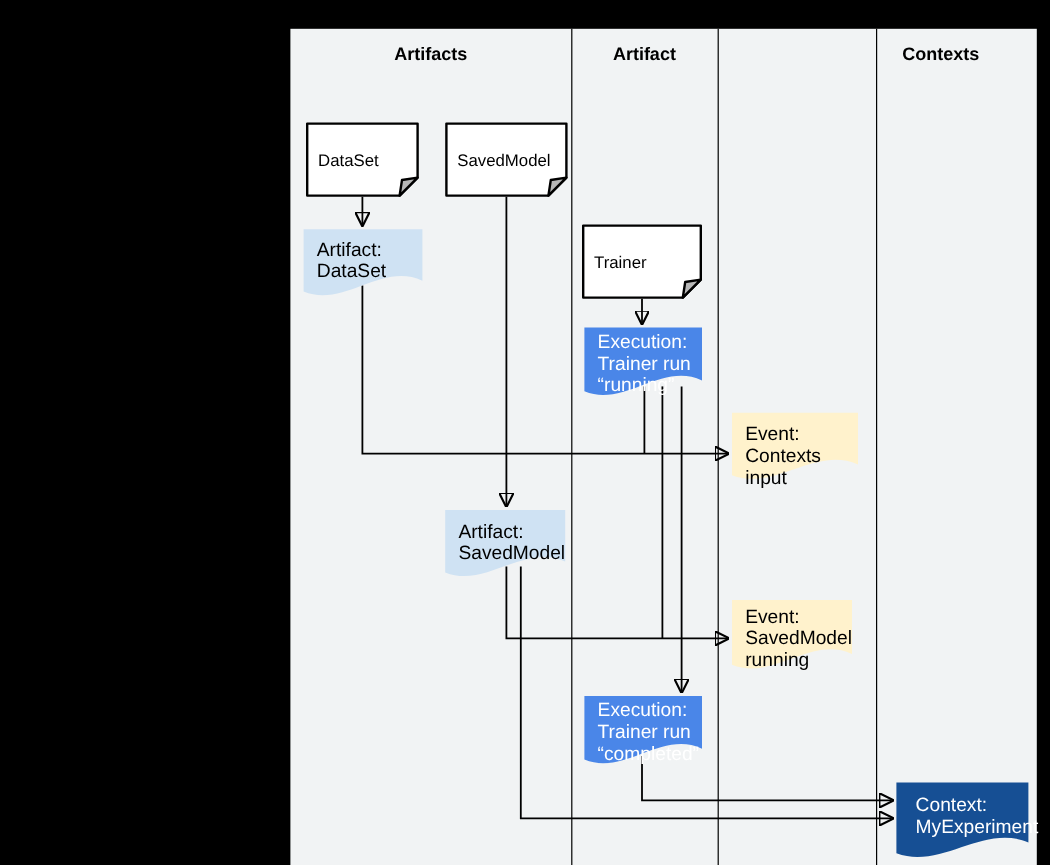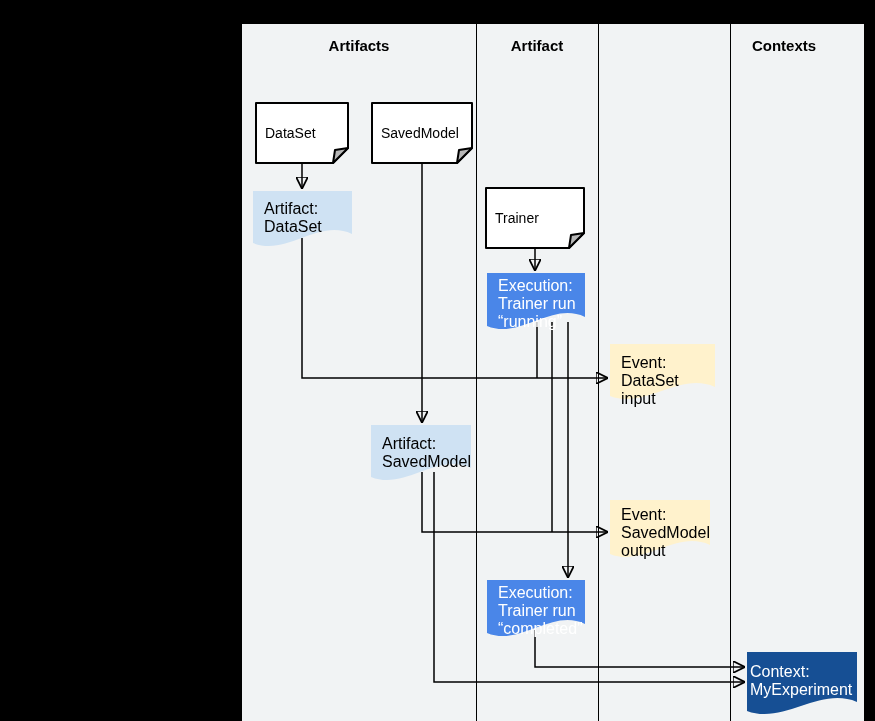--- a/index.html
+++ b/index.html
@@ -94,60 +94,60 @@
         <div>“running”</div>
       </div>
     </div>
 
     <div class="node doc" style="left:368px;top:320px;width:105px;height:57px">
       <svg class="docsvg" width="105" height="57" viewBox="0 0 105 57">
           <path fill="var(--event_fill)" d="M0 0 H105 V43 C 69.3 27, 35.7 66, 0 52 Z"></path>
         </svg>
       <div class="txt" style="padding:10px 0 0 11px">
         <div>Event:</div>
-        <div>DataSet input</div>
+        <div>Contexts input</div>
       </div>
     </div>
 
     <div class="node doc" style="left:129px;top:401px;width:100px;height:57px">
       <svg class="docsvg" width="100" height="57" viewBox="0 0 100 57">
           <path fill="var(--artifact_fill)" d="M0 0 H100 V43 C 66.0 27, 34.0 66, 0 52 Z"></path>
         </svg>
       <div class="txt" style="padding:10px 0 0 11px">
         <div>Artifact:</div>
         <div>SavedModel</div>
       </div>
     </div>
 
     <div class="node doc" style="left:368px;top:476px;width:100px;height:59px">
       <svg class="docsvg" width="100" height="59" viewBox="0 0 100 59">
           <path fill="var(--event_fill)" d="M0 0 H100 V45 C 66.0 29, 34.0 68, 0 54 Z"></path>
         </svg>
       <div class="txt" style="padding:6px 0 0 11px">
         <div>Event:</div>
         <div>SavedModel</div>
-        <div>output</div>
+        <div>running</div>
       </div>
     </div>
 
     <div class="node doc" style="left:245px;top:556px;width:98px;height:58px">
       <svg class="docsvg" width="98" height="58" viewBox="0 0 98 58">
           <path fill="var(--execution_fill)" d="M0 0 H98 V44 C 64.7 28, 33.3 67, 0 53 Z"></path>
         </svg>
       <div class="txt light" style="padding:4px 0 0 11px">
         <div>Execution:</div>
         <div>Trainer run</div>
         <div>“completed”</div>
       </div>
     </div>
 
     <div class="node doc" style="left:505px;top:628px;width:110px;height:64px">
       <svg class="docsvg" width="110" height="64" viewBox="0 0 110 64">
           <path fill="var(--context_fill)" d="M0 0 H110 V50 C 72.6 34, 37.4 73, 0 59 Z"></path>
         </svg>
-      <div class="txt light" style="padding:11px 0 0 3px">
+      <div class="txt light" style="padding:11px 0 0 16px">
         <div>Context:</div>
         <div>MyExperiment</div>
       </div>
     </div>
 
   </div>
 </div>
 
 </body></html>

